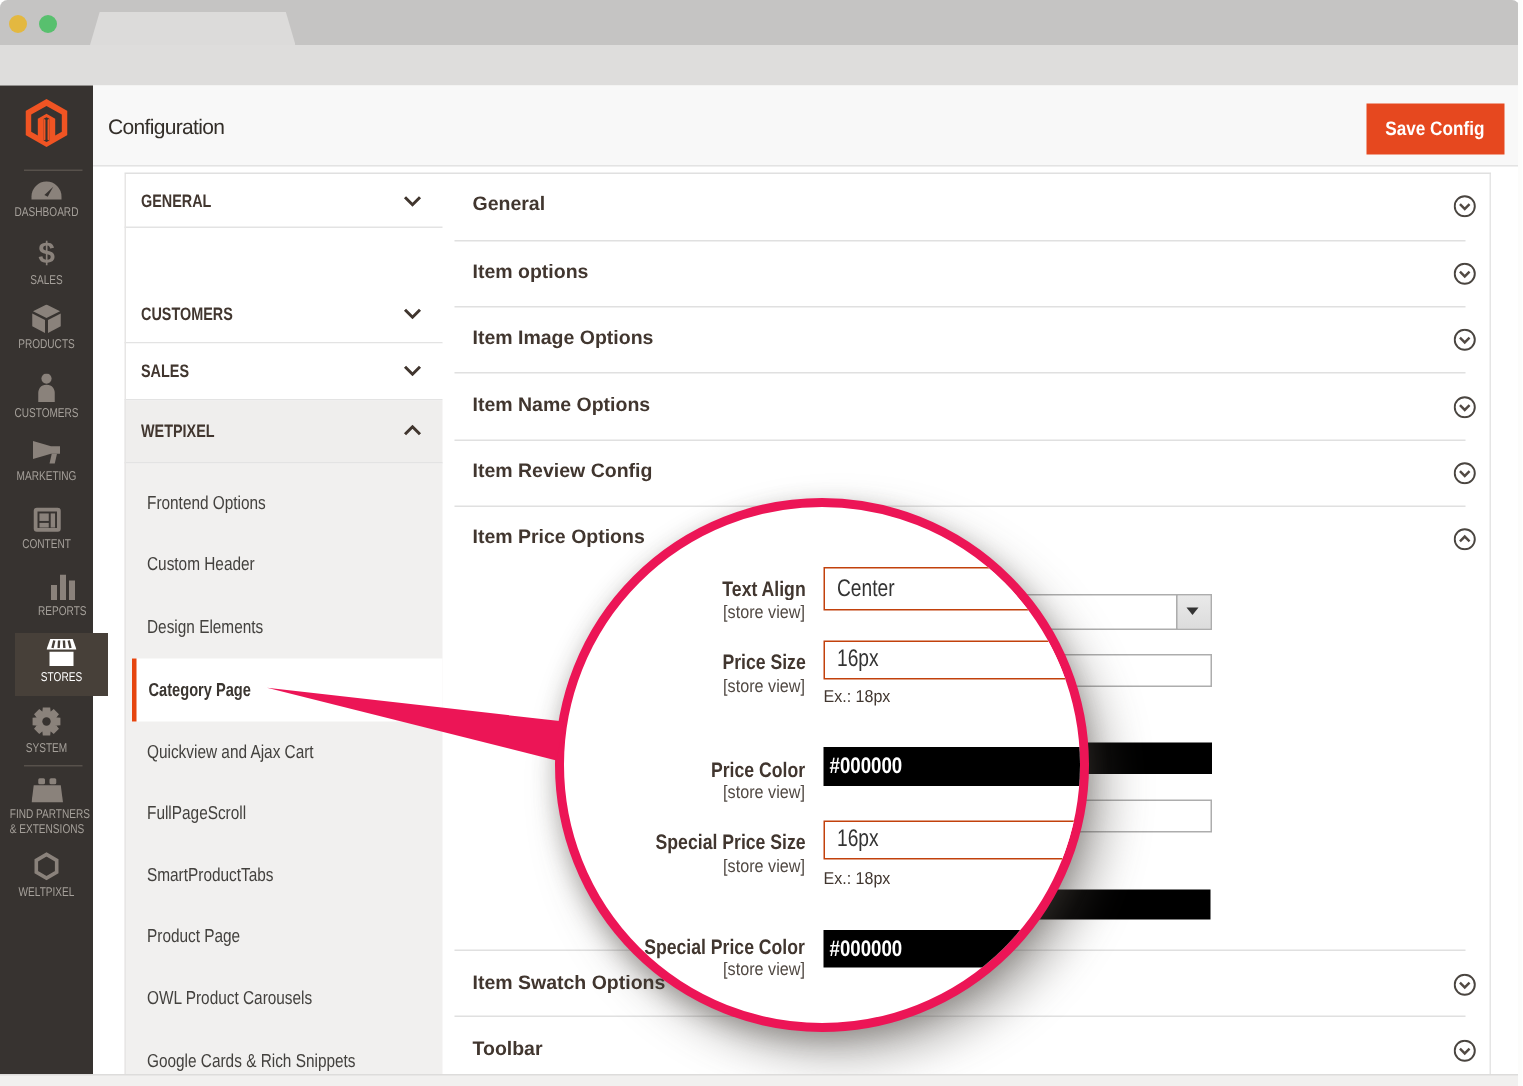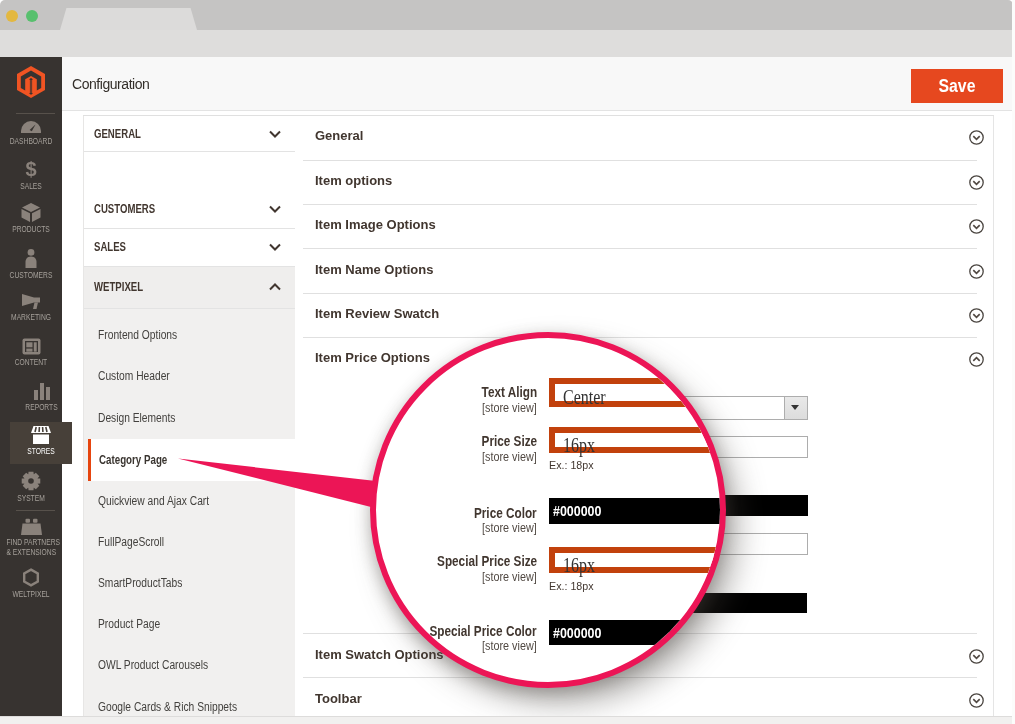--- a/index.html
+++ b/index.html
@@ -25,21 +25,21 @@
                       transform:scaleX(0.79); transform-origin:50% 50%; }
 #sidebar .item svg { display:block; margin:0 auto; }
 #sidebar .sel { background:#474039; color:#fff;margin-left:10px; }
 #divider1 { left:16px; top:56px; width:39px; height:1px; background:#57514b; }
 #divider2 { left:16px; top:453px; width:39px; height:1px; background:#57514b; }
 
 
 #header { left:62px; top:57px; width:950px; height:54px; background:#f8f8f8; border-bottom:1px solid #e3e3e3; }
 #pagetitle { left:10px; top:19px; font-size:14px; color:#332e29; letter-spacing:-0.45px; }
 #savebtn { left:849px; top:12px; width:92px; height:34px; background:#e6481f; color:#fff;
-           font-size:18px; font-weight:bold; text-align:center; line-height:34px; }
+           font-size:13px; font-weight:bold; text-align:center; line-height:34px; }
 #savebtn span { display:inline-block; transform:scaleX(0.88); }
 
 
 #confignav { left:83px; top:116px; width:212px; height:600px; }
 .navrow { position:absolute; left:0; width:212px; background:#fff; border-bottom:1px solid #e3e3e3; }
 .navrow .t { position:absolute; left:11px; top:50%; transform:translateY(-50%);
              font-weight:bold; font-size:12px; color:#41362f; }
 .navrow .t span { display:inline-block; transform:scaleX(0.8); transform-origin:0 50%; }
 .chev { position:absolute; right:14px; top:50%; width:12px; height:8px; }
 .chev svg { display:block; }
@@ -68,21 +68,21 @@
 
 #loupe { left:370px; top:332px; width:356px; height:356px; border-radius:50%;
          border:6.5px solid #ec1556; background:#fff; overflow:hidden;
          box-shadow: 0 5px 15px rgba(70,65,60,.32), 12px 16px 30px rgba(70,65,60,.4); }
 #loupe .in { position:absolute; }
 .mlabel { font-weight:bold; font-size:14px; color:#41362f; white-space:nowrap; }
 .mlabel span { display:inline-block; transform:scaleX(0.84); transform-origin:100% 50%; }
 .mlabel { text-align:right; }
 .msv { font-size:12px; color:#514943; text-align:center; white-space:nowrap; }
 .msv span { display:inline-block; transform:scaleX(0.9); transform-origin:100% 50%; }
-.mbox { background:#fff; border:6px solid #c2410c; font-size:20px; color:#333;font-family:Liberation Serif, serif; }
+.mbox { background:#fff; border:1px solid #c2410c; font-size:16px; color:#333; }
 .mbox span { display:inline-block; transform:scaleX(0.8); transform-origin:0 50%; }
 .mblack { background:#000; color:#fff; font-weight:bold; font-size:15px; }
 .mblack span { display:inline-block; transform:scaleX(0.83); transform-origin:0 50%; }
 .mex { font-size:11.5px; color:#41362f; white-space:nowrap; }
 .mex span { display:inline-block; transform:scaleX(0.93); transform-origin:0 50%; }
 
 #wedge { left:172px; top:450px; width:212px; height:62px; }
 </style>
 </head>
 <body>
@@ -265,21 +265,21 @@
       <span>Category Page</span>
     </div>
   </div>
 <div class="abs" style="left:83px;top:116px;width:1px;height:600px;background:#e7e6e5"></div>
 
 <div id="main">
     <div class="acctitle" style="left:315px;top:128px">General</div>
     <div class="acctitle" style="left:315px;top:172.5px">Item options</div>
     <div class="acctitle" style="left:315px;top:217px">Item Image Options</div>
     <div class="acctitle" style="left:315px;top:261.5px">Item Name Options</div>
-    <div class="acctitle" style="left:315px;top:305.5px">Item Review Swatch</div>
+    <div class="acctitle" style="left:315px;top:305.5px">Item Review Config</div>
     <div class="acctitle" style="left:315px;top:350px">Item Price Options</div>
     <div class="acctitle" style="left:315px;top:647px">Item Swatch Options</div>
     <div class="acctitle" style="left:315px;top:691px">Toolbar</div>
     <div class="accline" style="left:303px;top:159.5px;width:674px"></div>
     <div class="accline" style="left:303px;top:203.5px;width:674px"></div>
     <div class="accline" style="left:303px;top:248px;width:674px"></div>
     <div class="accline" style="left:303px;top:292.5px;width:674px"></div>
     <div class="accline" style="left:303px;top:337px;width:674px"></div>
     <div class="accline" style="left:303px;top:632.5px;width:674px"></div>
     <div class="accline" style="left:303px;top:677px;width:674px"></div>

